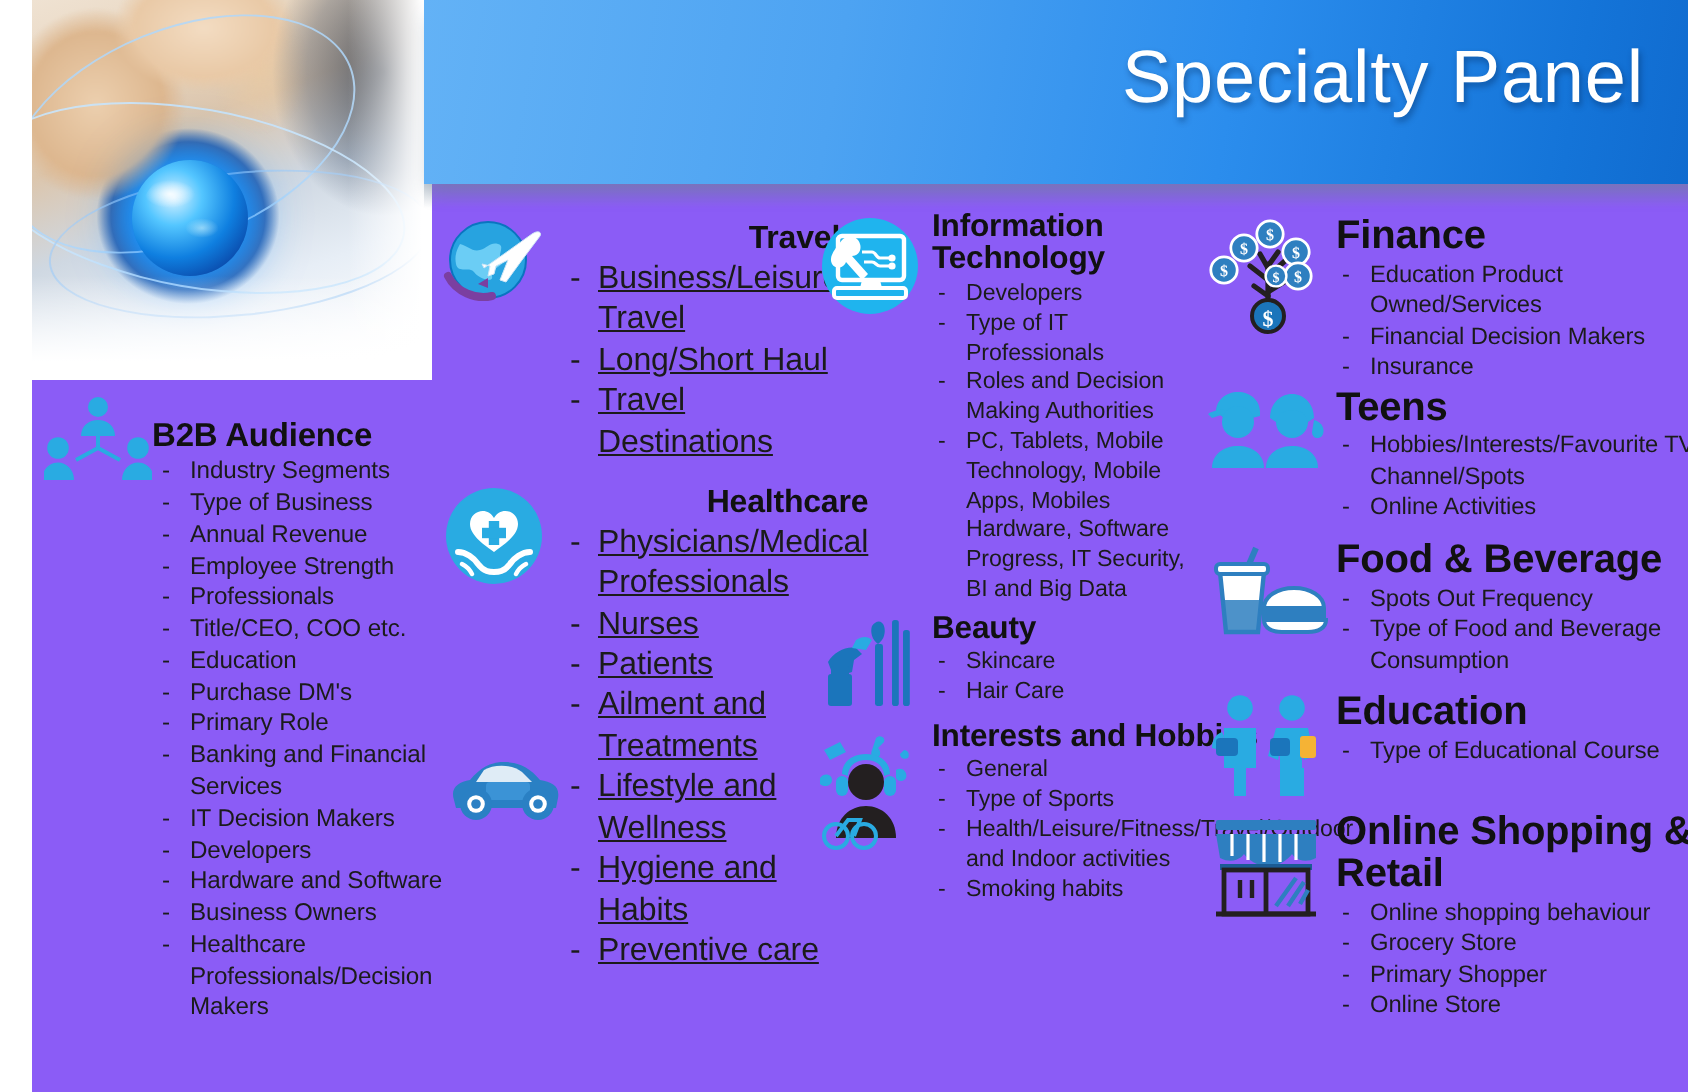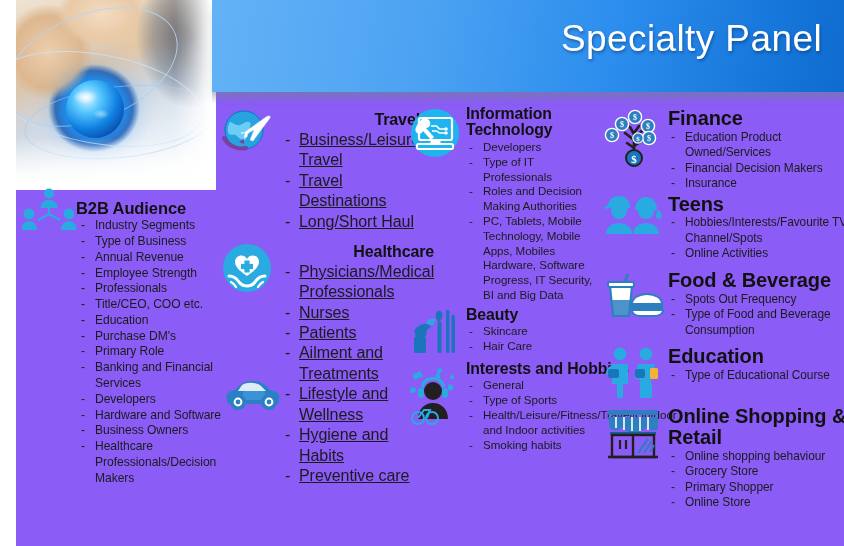--- a/index.html
+++ b/index.html
@@ -51,21 +51,21 @@
   }
   .banner .ttl{
     position:absolute;right:38px;top:18px;color:#fff;font-size:37px;letter-spacing:.4px;
     font-family:"Liberation Sans",sans-serif;text-shadow:1px 2px 3px rgba(0,40,90,.45);
   }
   .banner-shadow{position:absolute;left:196px;top:92px;width:648px;height:12px;
     background:linear-gradient(to bottom,rgba(120,140,160,.40),rgba(255,255,255,0));}
 
   
   .col{position:absolute;}
-  .col1{left:6px;top:200px;width:200px;}
+  .col1{left:6px;top:210px;width:200px;}
   .col2{left:202px;top:112px;width:190px;}
   .col3{left:392px;top:106px;width:188px;}
   .col4{left:586px;top:108px;width:258px;}
 
   .group{position:relative;margin-bottom:6px;}
   .grouprow{display:flex;align-items:flex-start;}
   .ico{flex:0 0 auto;position:relative;}
   .txt{flex:1 1 auto;}
   .gtitle{font-weight:bold;color:#111;line-height:1.04;font-size:15.5px;letter-spacing:-.1px;}
   ul.items{list-style:none;margin:1px 0 0 0;padding:0;}
@@ -136,20 +136,21 @@
             <li>Industry  Segments</li>
             <li>Type of Business</li>
             <li>Annual Revenue</li>
             <li>Employee Strength</li>
             <li>Professionals</li>
             <li> Title/CEO, COO  etc.</li>
             <li>Education</li>
             <li>Purchase DM's</li>
             <li>Primary  Role</li>
             <li>Banking and Financial Services</li>
+            <li>IT Decision Makers</li>
             <li>Developers</li>
             <li>Hardware and Software</li>
             <li>Business Owners</li>
             <li>Healthcare Professionals/Decision Makers</li>
           </ul>
         </div>
       </div>
     </div>
   </div>
 
@@ -168,22 +169,22 @@
             <path d="M26 36l-5-2 5-3z" fill="#7b3fa0"></path>
             <g fill="#ffffff" stroke="#cfe6f6" stroke-width=".5">
               <path d="M24 26l10-7 14-10c3-2 5-1 4 1l-9 12-8 11-3-1 4-10-6 3-1 4-3 1 1-5-4-1z"></path>
             </g>
           </svg>
         </div>
         <div class="txt" style="margin-left:2px;">
           <div class="gtitle">Travel</div>
           <ul class="items">
             <li>Business/Leisure Travel</li>
+            <li>Long/Short Haul</li>
             <li> Travel Destinations</li>
-            <li>Long/Short Haul</li>
           </ul>
         </div>
       </div>
     </div>
 
     <div class="group">
       <div class="grouprow">
         <div class="ico" style="width:62px;margin-top:-2px;">
           <svg class="svgico" width="58" height="56" viewBox="0 0 58 56">
             <circle cx="29" cy="26" r="24" fill="#29ABE2"></circle>

